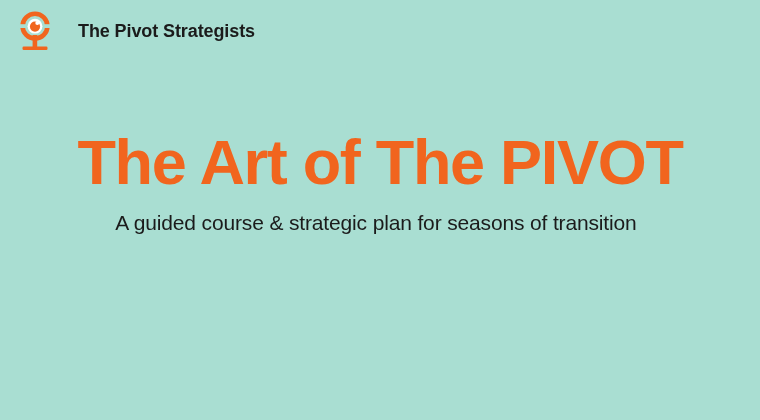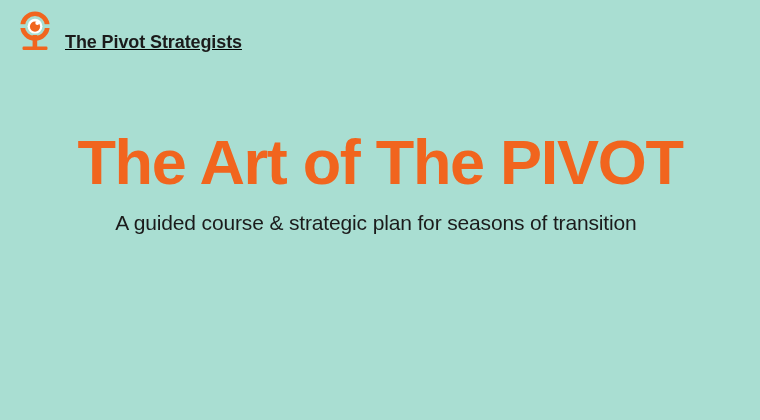--- a/index.html
+++ b/index.html
@@ -21,23 +21,22 @@
     background: #a9ded2;
     box-sizing: border-box;
   }
 
   
   .brand-header {
     position: absolute;
     left: 16px;
     top: 11px;
     display: flex;
-    align-items: flex-end;
-    gap: 11px;
-    text-decoration: underline;
+    align-items: center;
+    gap: 24px;
   }
 
   .brand-logo {
     width: 38px;
     height: 40px;
     display: block;
     flex: 0 0 auto;
   }
 
   .brand-name {

